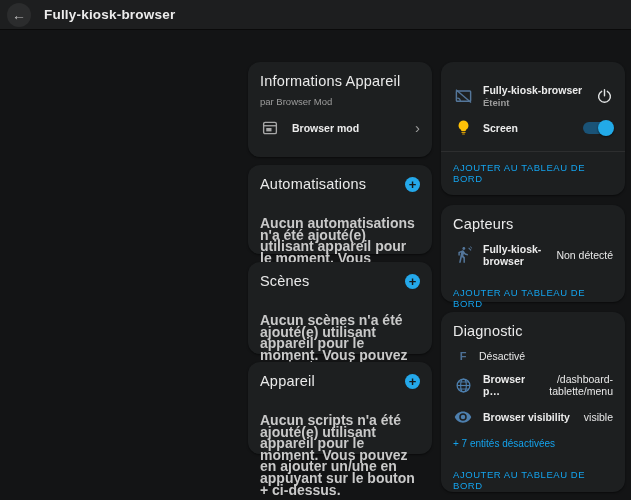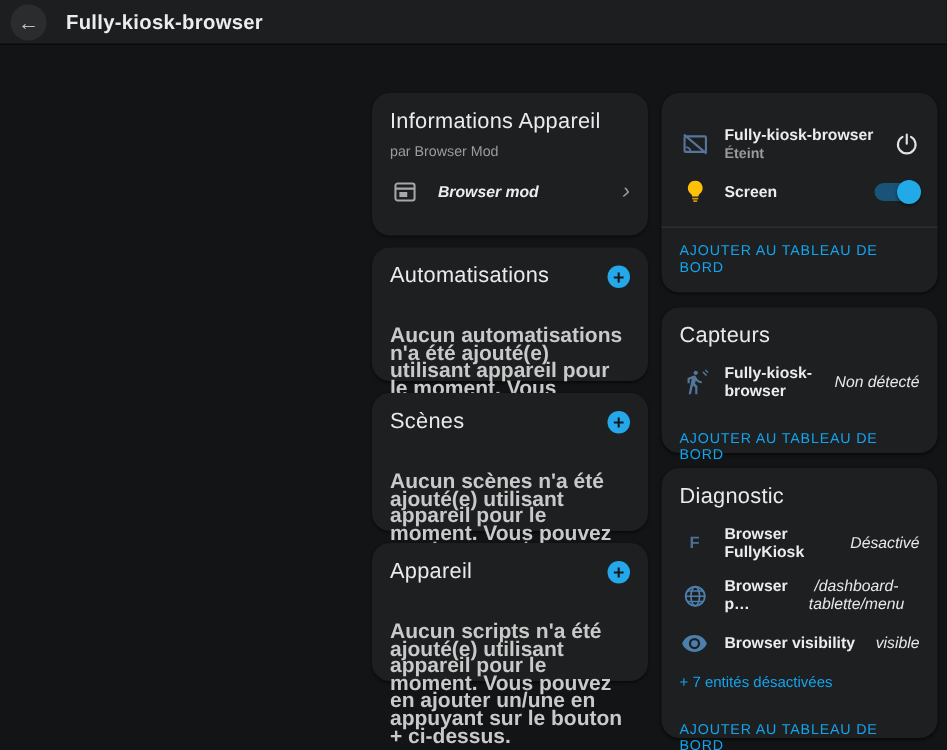--- a/index.html
+++ b/index.html
@@ -41,31 +41,31 @@
   .plus-btn {
     width:15px; height:15px; border-radius:50%;
     background:#24a8ea; color:#16181a; font-size:13px; font-weight:700;
     display:flex; align-items:center; justify-content:center;
     line-height:0; cursor:pointer; user-select:none;
   }
   .empty-text { font-size:14px; line-height:11.6px; color:#c9c9c9; margin-top:26px;font-weight:bold; }
 
   
   .byline { font-size:9.5px; color:#9c9c9c; margin-top:7px; }
-  .integration-row { display:flex; align-items:center; margin-top:12px; cursor:pointer;font-style:italic; }
+  .integration-row { display:flex; align-items:center; margin-top:12px; cursor:pointer; }
   .integration-label { font-size:10.5px; font-weight:700; color:#ececec; margin-left:12px; flex:1; }
   .chevron { color:#9e9e9e; font-size:15px; line-height:10px; }
 
   
   .entity-row { display:flex; align-items:center; margin-top:11px; }
   .entity-icon { width:20px; display:flex; justify-content:center; flex-shrink:0; }
   .entity-text { flex:1; margin-left:10px; min-width:0; }
   .entity-name { font-size:10.5px; font-weight:700; color:#ececec; }
   .entity-secondary { font-size:9.5px; color:#9b9b9b; margin-top:1px;font-weight:bold; }
-  .entity-state { font-size:10.5px; color:#e8e8e8; text-align:center; max-width:84px; overflow-wrap:anywhere; margin-left:6px;font-style:italic; }
+  .entity-state { font-size:10.5px; color:#e8e8e8; text-align:right; max-width:84px; overflow-wrap:anywhere; margin-left:6px; }
 
   .divider { height:1px; background:#2d2e2f; margin:10px -12px 0 -12px; }
   .add-link {
     font-size:9.5px; font-weight:400; letter-spacing:.55px;
     color:#14a3ed; margin-top:10px; cursor:pointer; user-select:none;
   }
   .disabled-link { font-size:10px; color:#14a3ed; margin-top:12px; cursor:pointer; }
 
   
   .power-btn { margin-left:6px; cursor:pointer; display:flex; align-items:center; }
@@ -205,23 +205,20 @@
     <div class="add-link">AJOUTER AU TABLEAU DE BORD</div>
   </div>
 
   <div class="card" style="height:180px">
     <div class="card-title">Diagnostic</div>
 
     <div class="entity-row">
       <span class="entity-icon">
         <span class="f-icon">F</span>
       </span>
-      <span class="entity-text">
-        <div class="entity-name">Browser FullyKiosk</div>
-      </span>
       <span class="entity-state">Désactivé</span>
     </div>
 
     <div class="entity-row">
       <span class="entity-icon">
         <svg width="17" height="17" viewBox="0 0 24 24">
           <circle cx="12" cy="12" r="9" fill="none" stroke="#4d7fae" stroke-width="1.8"></circle>
           <ellipse cx="12" cy="12" rx="4" ry="9" fill="none" stroke="#4d7fae" stroke-width="1.6"></ellipse>
           <line x1="3" y1="12" x2="21" y2="12" stroke="#4d7fae" stroke-width="1.6"></line>
           <line x1="4.2" y1="7" x2="19.8" y2="7" stroke="#4d7fae" stroke-width="1.3"></line>

